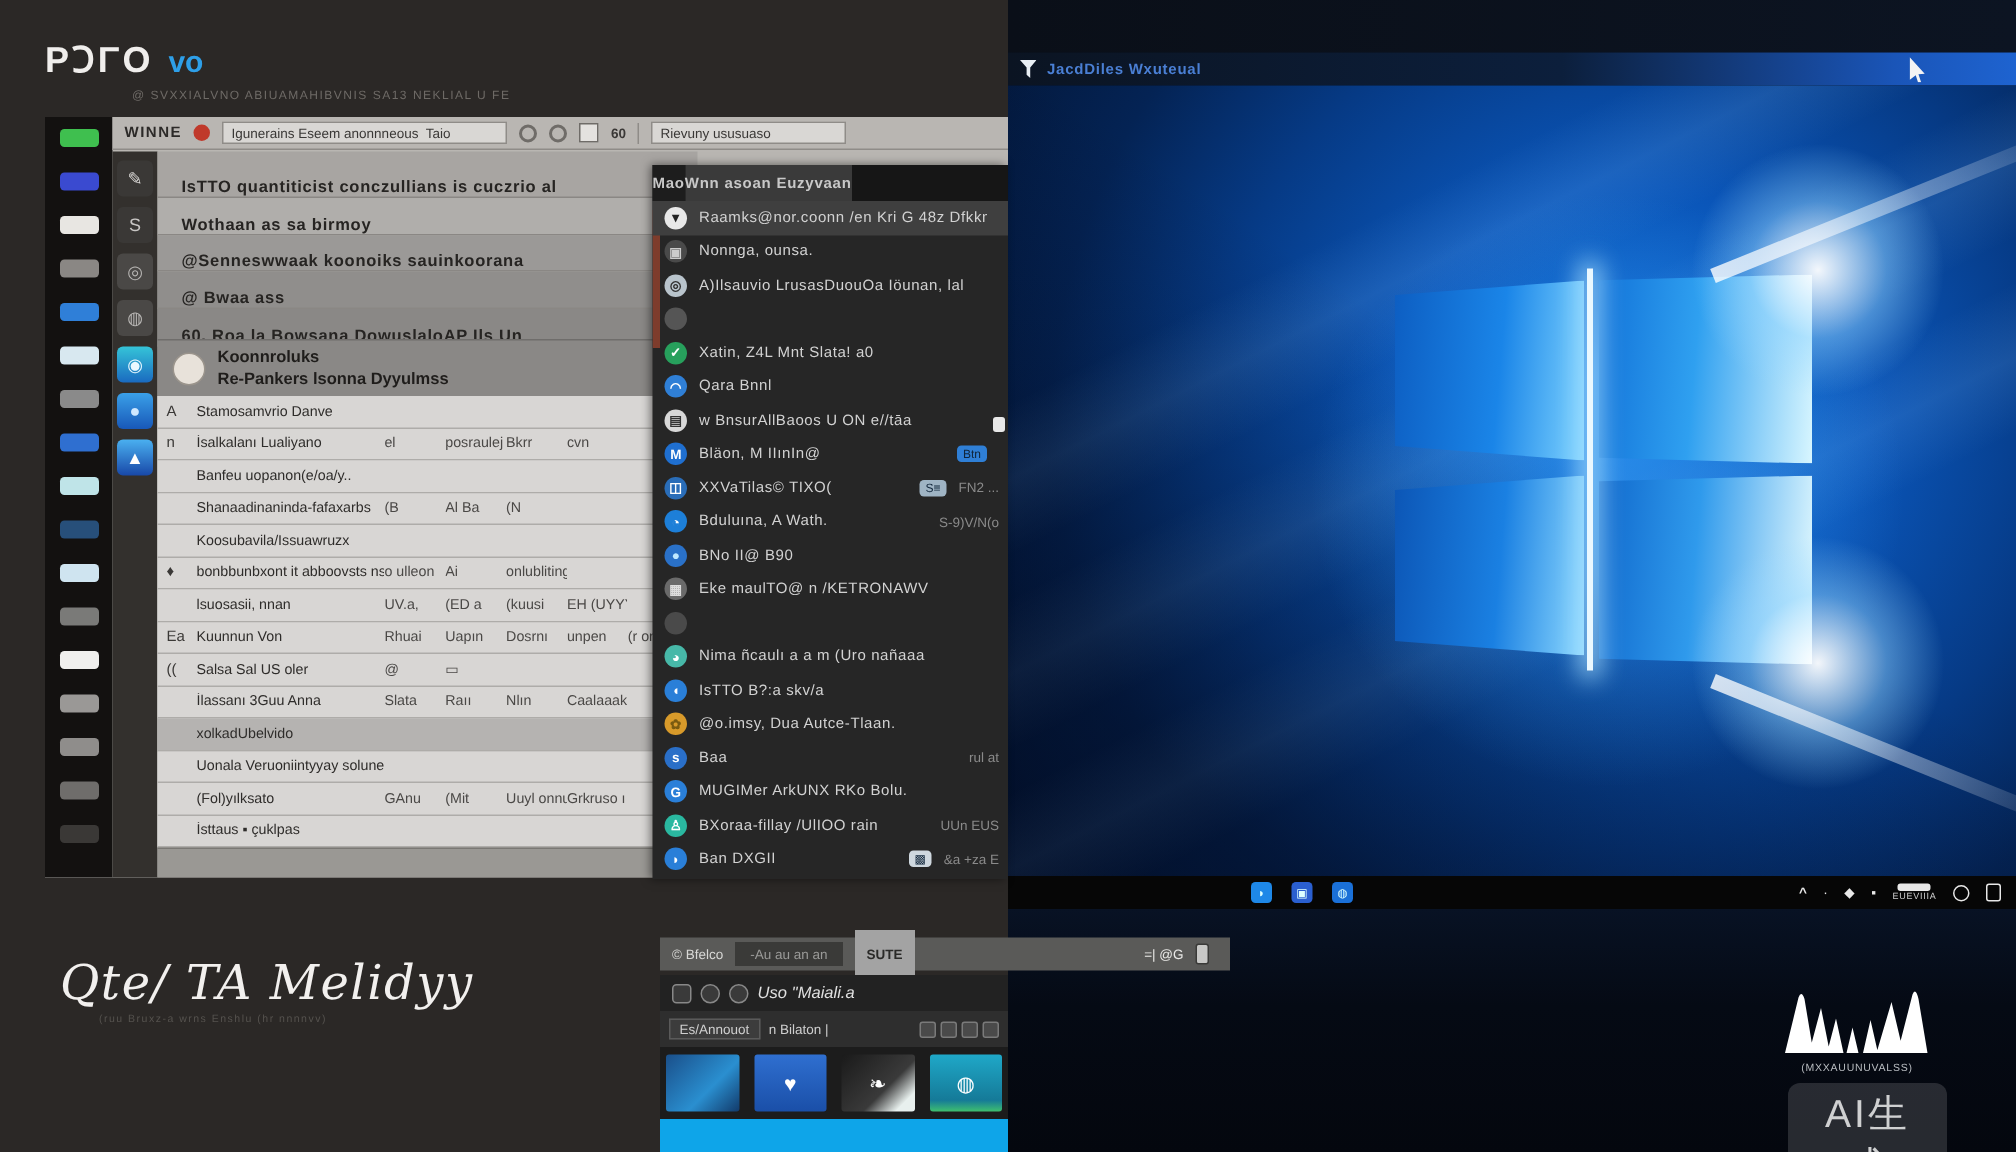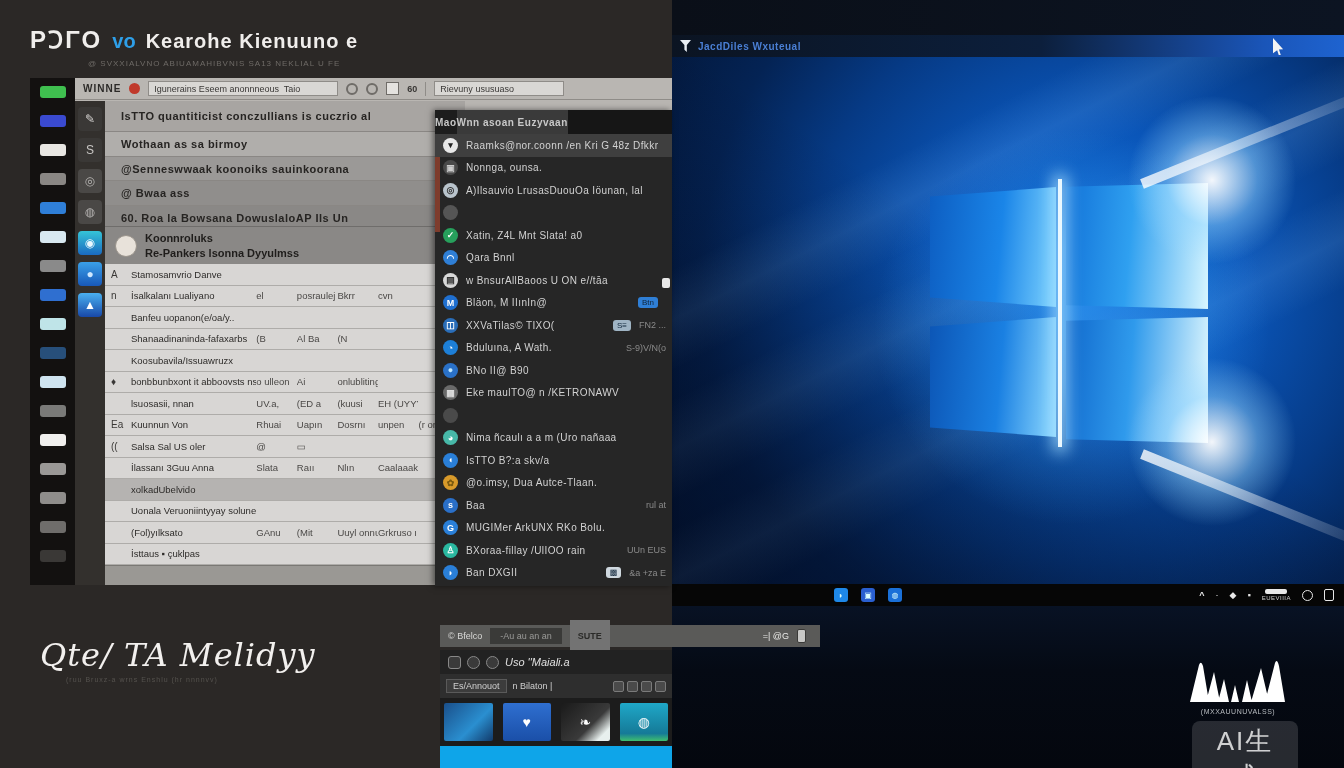--- a/index.html
+++ b/index.html
@@ -28,21 +28,21 @@
   .tb-circle { width:12px; height:12px; border-radius:50%; border:2px solid #6f6c68; background:transparent; }
   .tb-square { width:13px; height:13px; border:1px solid #6f6c68; background:#e4e2df; }
   .tb-count { font-size:9px; font-weight:bold; color:#3a3836; }
   .tb-sep { width:1px; height:14px; background:#8f8c88; }
 
   .side-col { position:absolute; left:45px; top:23px; width:30px; height:484px; background:#33302d; display:flex; flex-direction:column; align-items:center; padding-top:6px; gap:7px; }
   .side-icon { width:24px; height:24px; border-radius:50%; display:flex; align-items:center; justify-content:center; font-size:12px; color:#ddd; background:#3f3c39; }
   .side-icon.tile { border-radius:4px; }
 
   .menu-rows { position:absolute; left:75px; top:23px; width:360px; }
-  .menu-row { display:flex; align-items:center; gap:6px; padding:0 10px; border-bottom:1px solid #8a8784; color:#262422; font-size:11px; font-weight:bold; letter-spacing:0.5px; background:#a8a5a2; overflow:hidden; white-space:nowrap; }
+  .menu-row { display:flex; align-items:flex-end; gap:6px; padding:0 10px; border-bottom:1px solid #8a8784; color:#262422; font-size:11px; font-weight:bold; letter-spacing:0.5px; background:#a8a5a2; overflow:hidden; white-space:nowrap; }
   .sel-item { position:absolute; left:75px; top:148px; width:360px; height:38px; background:#8a8886; border-top:1px solid #6f6d6b; display:flex; align-items:center; gap:8px; padding:0 10px; }
   .sel-badge { width:22px; height:22px; border-radius:50%; background:#e8e2da; border:1px solid #9a948c; flex:0 0 auto; }
   .sel-text { color:#1f1d1b; font-size:11px; font-weight:bold; line-height:1.3; overflow:hidden; white-space:nowrap; }
   .sel-scroll { position:absolute; right:3px; top:3px; width:7px; height:32px; background:#2f7fd8; border-radius:2px; }
 
   .list { position:absolute; left:75px; top:186px; width:360px; height:301px; background:#d8d6d4; }
   .list-row { display:flex; align-items:center; height:21.5px; border-bottom:1px solid #aeaca9; padding:0 6px; font-size:9.5px; color:#2e2c2a; background:#d8d6d4; overflow:hidden; white-space:nowrap; }
   .list-row .ric { width:20px; flex:0 0 auto; font-size:10px; color:#3a3836; }
   .list-row .c0 { flex:1.7; overflow:hidden; }
   .list-row .cx { flex:0.55; overflow:hidden; color:#4a4846; }
@@ -63,21 +63,21 @@
   .ctx-label { font-size:10px; color:#d2d2d2; letter-spacing:0.4px; overflow:hidden; flex:1; }
   .ctx-badge { font-size:8px; color:#10253a; background:#9fb4c4; border-radius:3px; padding:1px 4px; flex:0 0 auto; }
   .ctx-badge:empty { display:none; }
   .ctx-right { font-size:9px; color:#8a8a8a; flex:0 0 auto; }
   .ctx-thumb { position:absolute; right:2px; top:168px; width:8px; height:10px; background:#e8e8e8; border-radius:2px; }
 
   
   .gray-bar { position:absolute; left:440px; top:584px; width:380px; height:22px; background:#5a5a58; z-index:6; display:flex; align-items:center; font-size:9px; color:#d8d8d6;margin-top:41px; }
   .gb-seg1 { padding:0 8px; white-space:nowrap; }
   .gb-seg2 { background:#3a3a38; height:16px; display:flex; align-items:center; padding:0 10px; color:#9a9a98; white-space:nowrap; }
-  .gb-seg3 { background:#737373; height:32px; display:flex; align-items:center; padding:0 8px; margin-left:8px; color:#2a2a28; font-weight:bold; white-space:nowrap; }
+  .gb-seg3 { background:#a3a3a3; height:32px; display:flex; align-items:center; padding:0 8px; margin-left:8px; color:#2a2a28; font-weight:bold; white-space:nowrap; }
   .gb-right { margin-left:auto; padding-right:8px; color:#e8e8e6; white-space:nowrap; }
   .gb-phone { width:9px; height:14px; border:1px solid #3a3a38; border-radius:2px; background:#c8c8c6; margin-right:14px; }
   .bpanel { position:absolute; left:440px; top:606px; width:232px; height:124px; z-index:6; background:#0ea5e9;margin-top:44px; }
   .bp-row1 { height:24px; background:#222; display:flex; align-items:center; gap:6px; padding:0 8px; }
   .bp-sq { width:13px; height:13px; border:1px solid #888; border-radius:3px; background:#3a3a3a; }
   .bp-ci { width:13px; height:13px; border:1px solid #888; border-radius:50%; background:#3a3a3a; }
   .bp-t1 { font-size:11px; color:#e0e0e0; font-style:italic; white-space:nowrap; }
   .bp-row2 { height:24px; background:#2e2e2e; display:flex; align-items:center; gap:6px; padding:0 6px; font-size:9px; color:#cfcfcf; }
   .bp-box { background:#3c3c3c; border:1px solid #5a5a5a; padding:1px 6px; display:flex; gap:4px; align-items:center; white-space:nowrap; }
   .bp-badges { margin-left:auto; display:flex; gap:3px; }
@@ -139,21 +139,20 @@
 <body>
 
 <div id="canvas">
 
   <div class="left-half">
 
     <div class="brand">
       <div class="brand-line">
         <span class="brand-primary">PↃΓO</span>
         <span class="brand-accent">vo</span>
-        <span class="brand-title">Kearohe Kienuuno e</span>
       </div>
       <div class="brand-tagline">@ SVXXIALVNO ABIUAMAHIBVNIS  SA13   NEKLIAL U FE</div>
     </div>
 
     <div class="app-window">
 
       <div class="rail">
 
       <div class="rail-icon" style="background: rgb(63, 191, 79);"></div>
           <div class="rail-icon" style="background: rgb(58, 74, 208);"></div>

